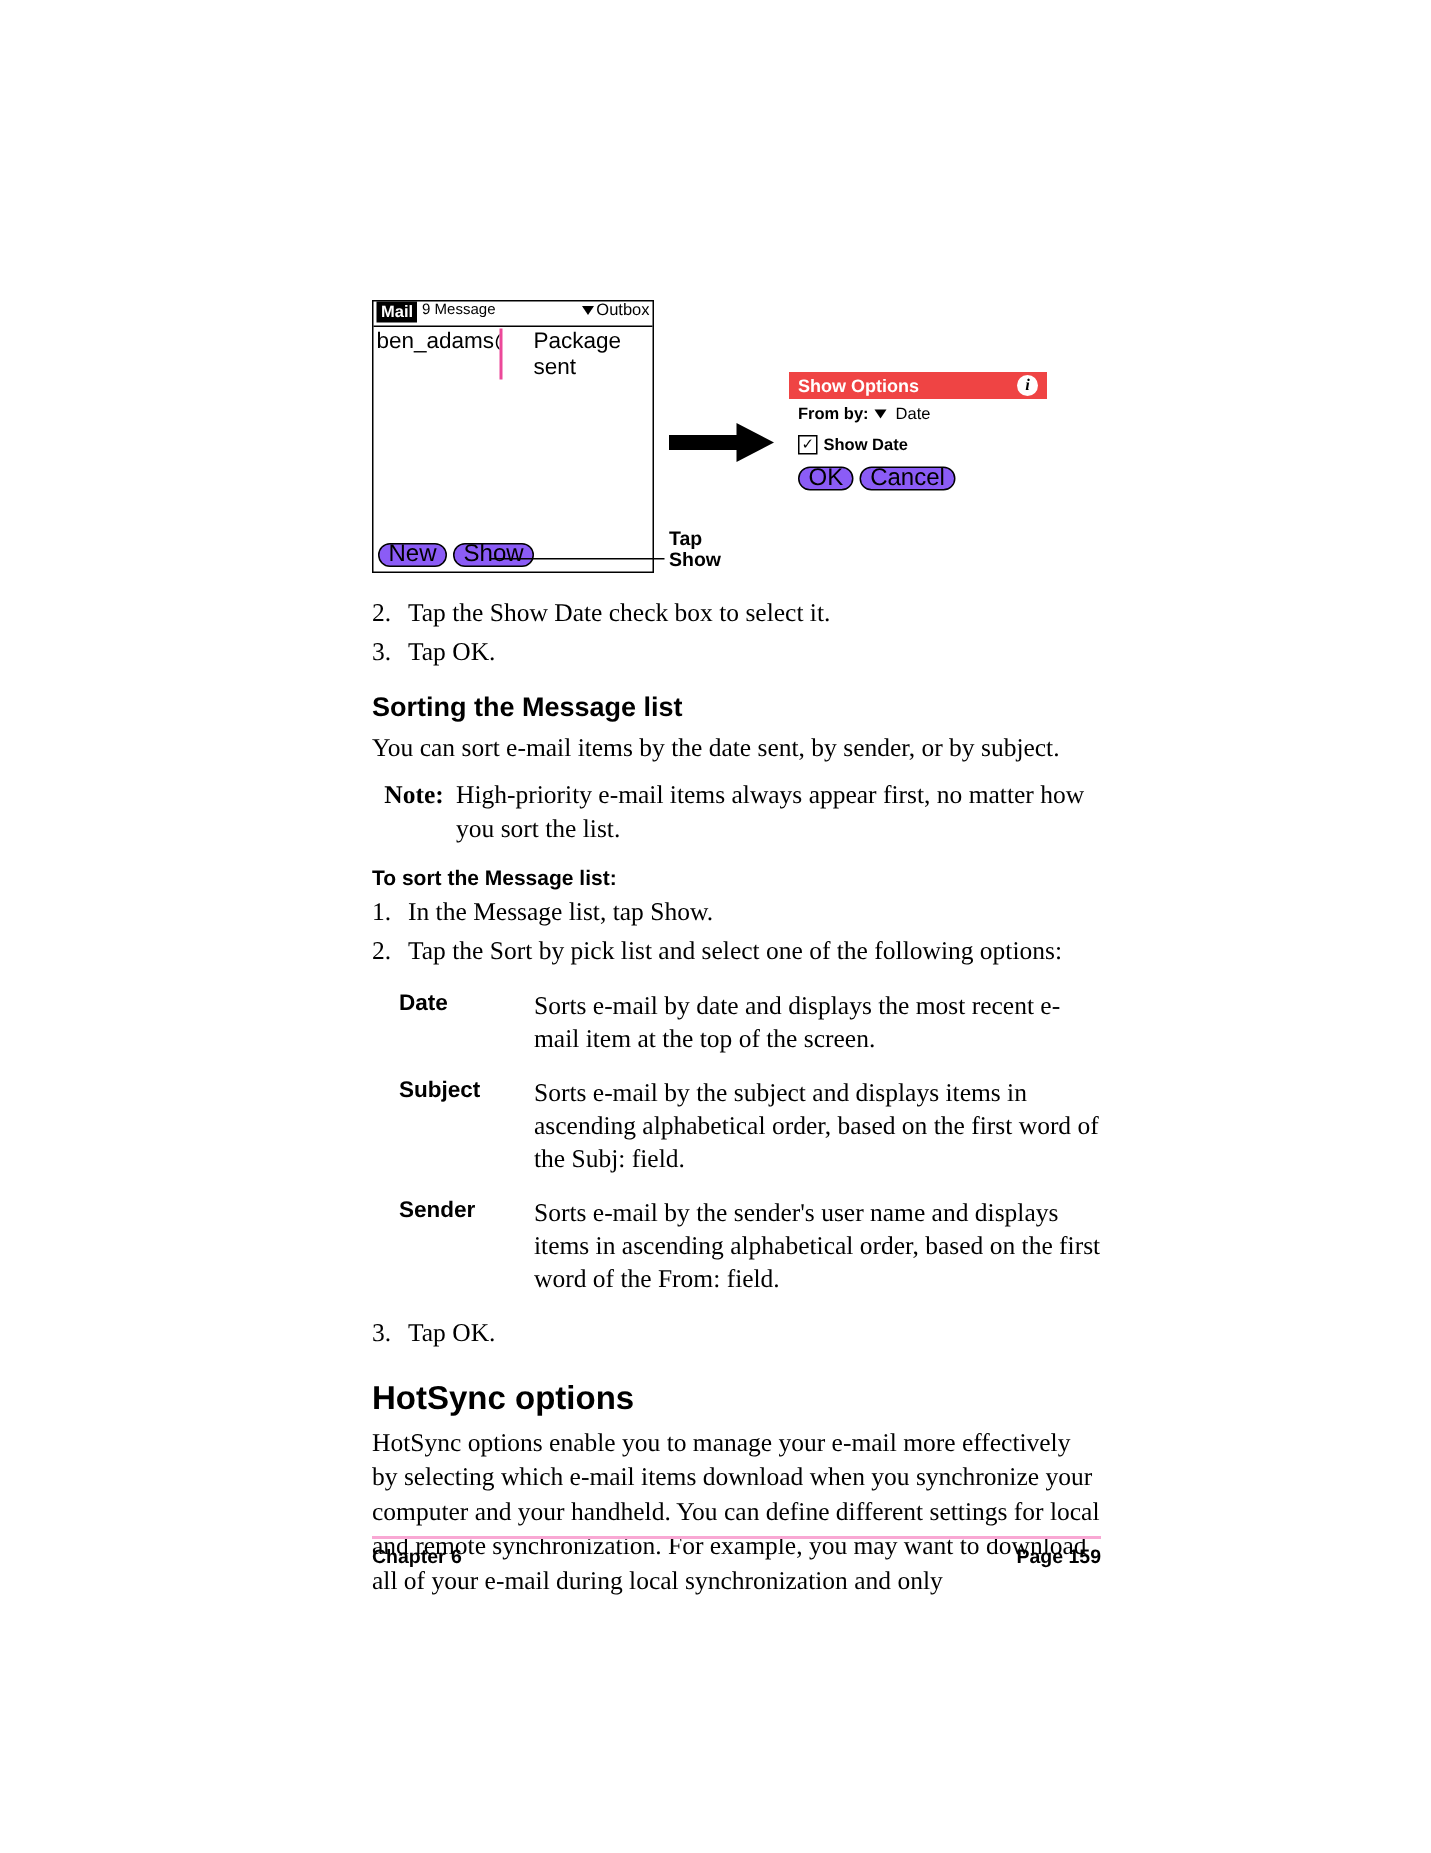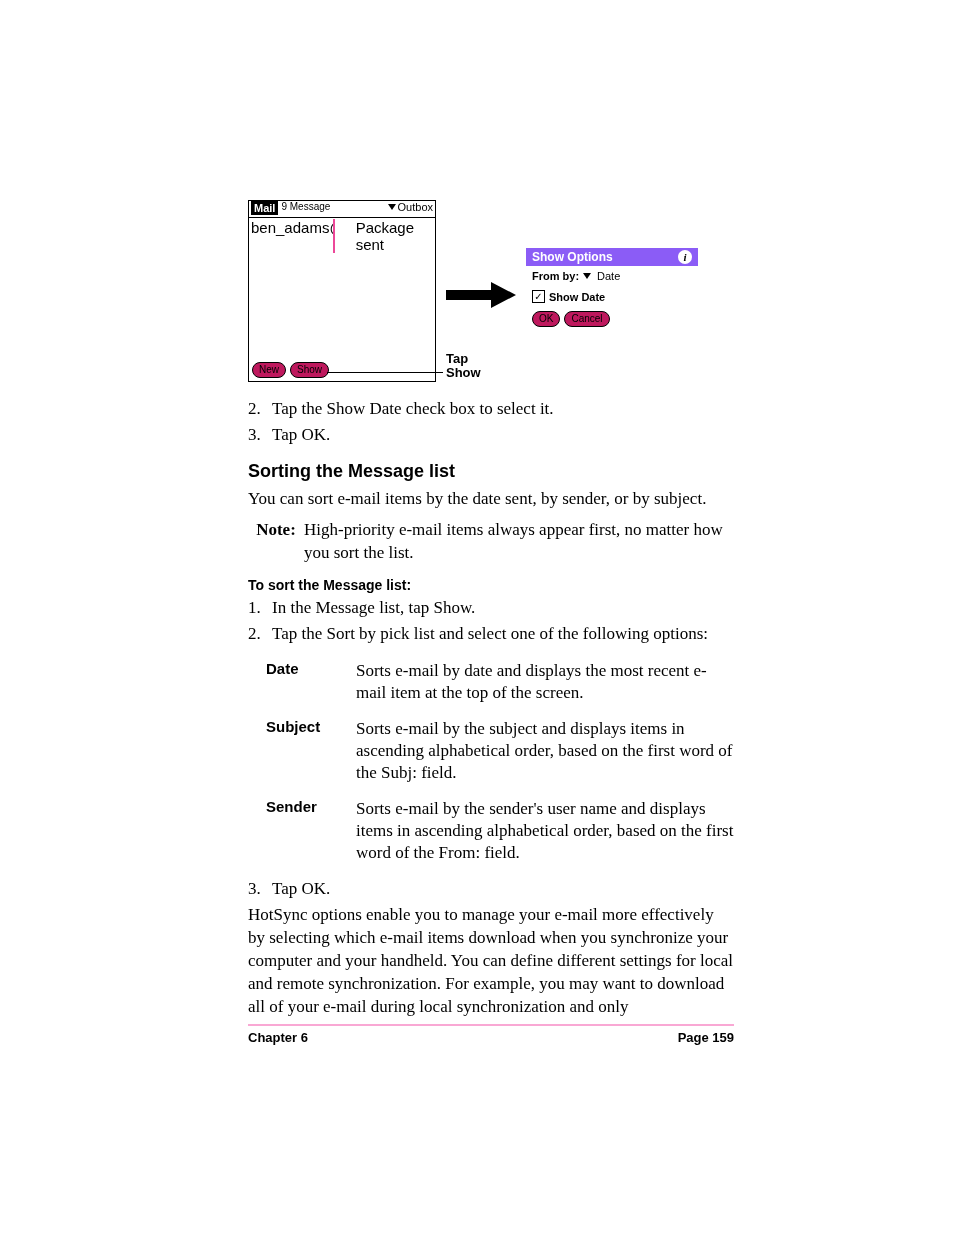--- a/index.html
+++ b/index.html
@@ -73,23 +73,23 @@
     position: absolute;
     bottom: 3px;
     left: 3px;
     display: flex;
     gap: 4px;
   }
   .pill-btn {
     border: 1px solid #000;
     border-radius: 9px;
     padding: 0 6px;
-    font-size: 10px;
+    font-size: 16px;
     line-height: 14px;
-    background: #be185d;
+    background: #8b5cf6;
   }
   .arrow-col {
     width: 70px;
     position: relative;
     height: 180px;
   }
   .big-arrow {
     position: absolute;
     top: 80px;
     left: 0;
@@ -105,21 +105,21 @@
     font-size: 13px;
     line-height: 14px;
   }
   .options-panel {
     margin-top: 48px;
     width: 172px;
     font-family: Arial, Helvetica, sans-serif;
     font-size: 12px;
   }
   .options-title {
-    background: #8b5cf6;
+    background: #ef4444;
     color: #fff;
     font-weight: bold;
     padding: 2px 6px;
     display: flex;
     align-items: center;
     font-family: "Arial Black", Arial, sans-serif;
     font-size: 12px;
   }
   .info-icon {
     margin-left: auto;
@@ -332,20 +332,21 @@
     </div>
   </div>
 
   <div class="body-text">
     <div class="step">
       <span class="num">3.</span>
       <span>Tap OK.</span>
     </div>
   </div>
 
+  <div class="h2">HotSync options</div>
   <div class="body-text">HotSync options enable you to manage your e-mail more effectively by selecting which e-mail items download when you synchronize your computer and your handheld. You can define different settings for local and remote synchronization. For example, you may want to download all of your e-mail during local synchronization and only</div>
 
   <div class="footer">
     <span>Chapter 6</span>
     <span>Page 159</span>
   </div>
 
 </div>
 
 </body></html>

